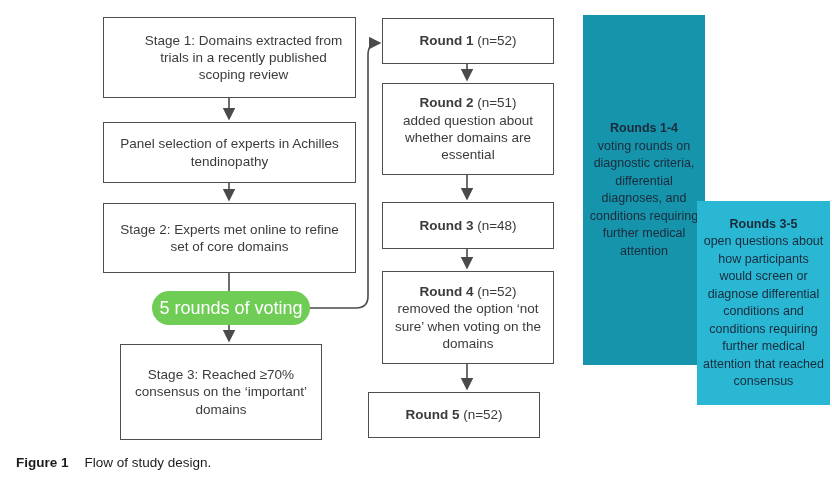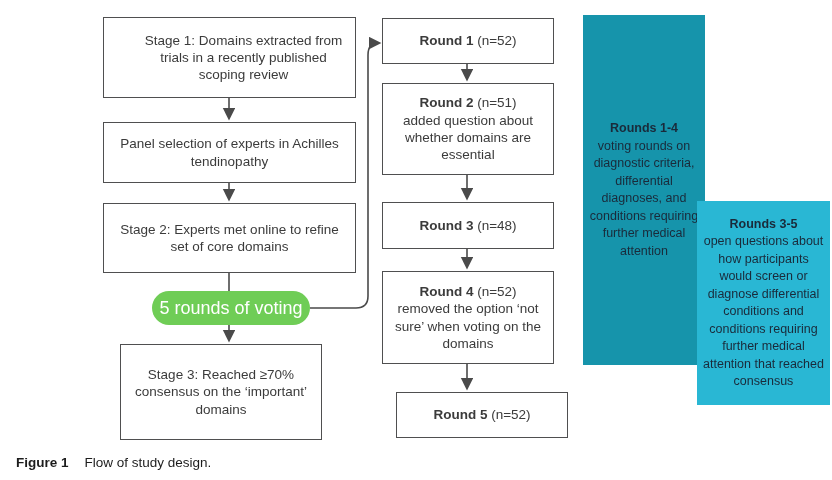--- a/index.html
+++ b/index.html
@@ -25,21 +25,21 @@
   }
   .bold{font-weight:bold;}
   .s1{left:103px;top:17px;width:253px;height:81px;padding-left:36px;}
   .panel{left:103px;top:122px;width:253px;height:61px;}
   .s2{left:103px;top:203px;width:253px;height:70px;}
   .s3{left:120px;top:344px;width:202px;height:96px;}
   .r1{left:382px;top:18px;width:172px;height:46px;}
   .r2{left:382px;top:83px;width:172px;height:92px;}
   .r3{left:382px;top:202px;width:172px;height:47px;}
   .r4{left:382px;top:271px;width:172px;height:93px;}
-  .r5{left:396px;top:392px;width:172px;height:46px;}
+  .r5{left:368px;top:392px;width:172px;height:46px;}
   .pill{
     position:absolute;left:152px;top:291px;width:158px;height:34px;
     background:#6fcd56;border-radius:17px;
     display:flex;align-items:center;justify-content:center;
     color:#ffffff;font-size:18px;
     z-index:3;
   }
   .teal{
     position:absolute;
     display:flex;flex-direction:column;align-items:center;justify-content:center;

